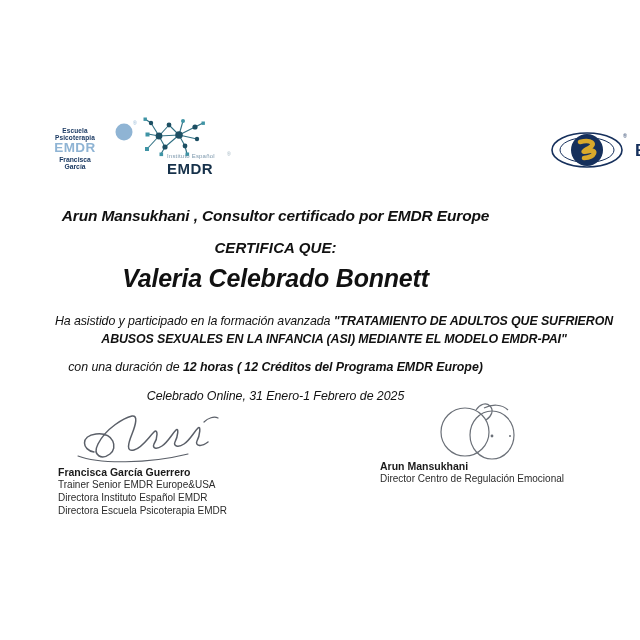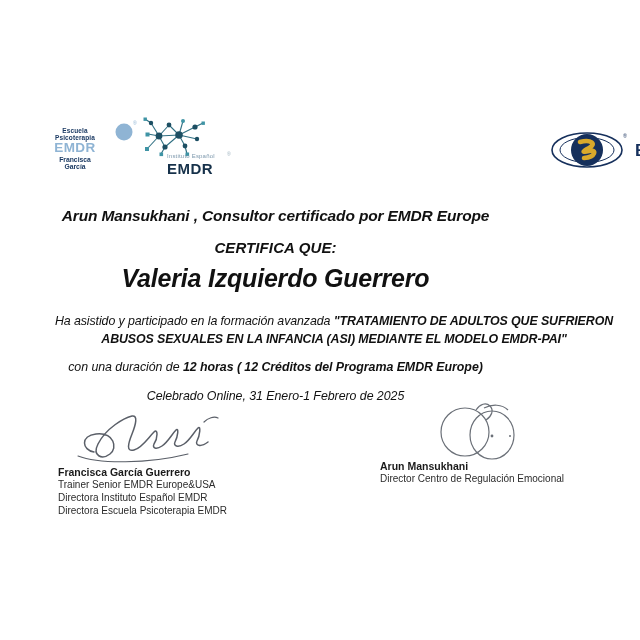--- a/index.html
+++ b/index.html
@@ -312,21 +312,21 @@
 
     </div>
   </div>
 
   <div class="body-text">
 
     <div class="line l-issuer">Arun Mansukhani , Consultor certificado por EMDR Europe</div>
 
     <div class="line l-certifica">CERTIFICA QUE:</div>
 
-    <div class="line l-name">Valeria Izquierdo Guerrero</div>
+    <div class="line l-name">Valeria Celebrado Bonnett</div>
 
     <div class="line l-course"><span>Ha asistido y participado en la formación avanzada </span><b>"TRATAMIENTO DE ADULTOS QUE SUFRIERON ABUSOS SEXUALES EN LA INFANCIA (ASI) MEDIANTE EL MODELO EMDR-PAI"</b></div>
 
     <div class="line l-duration"><span>con una duración de </span><b>12 horas ( 12 Créditos del Programa EMDR Europe)</b></div>
 
     <div class="line l-date">Celebrado Online, 31 Enero-1 Febrero de 2025</div>
   </div>
 
   <div class="sig-block sig-left">
     <div class="sig-art">

